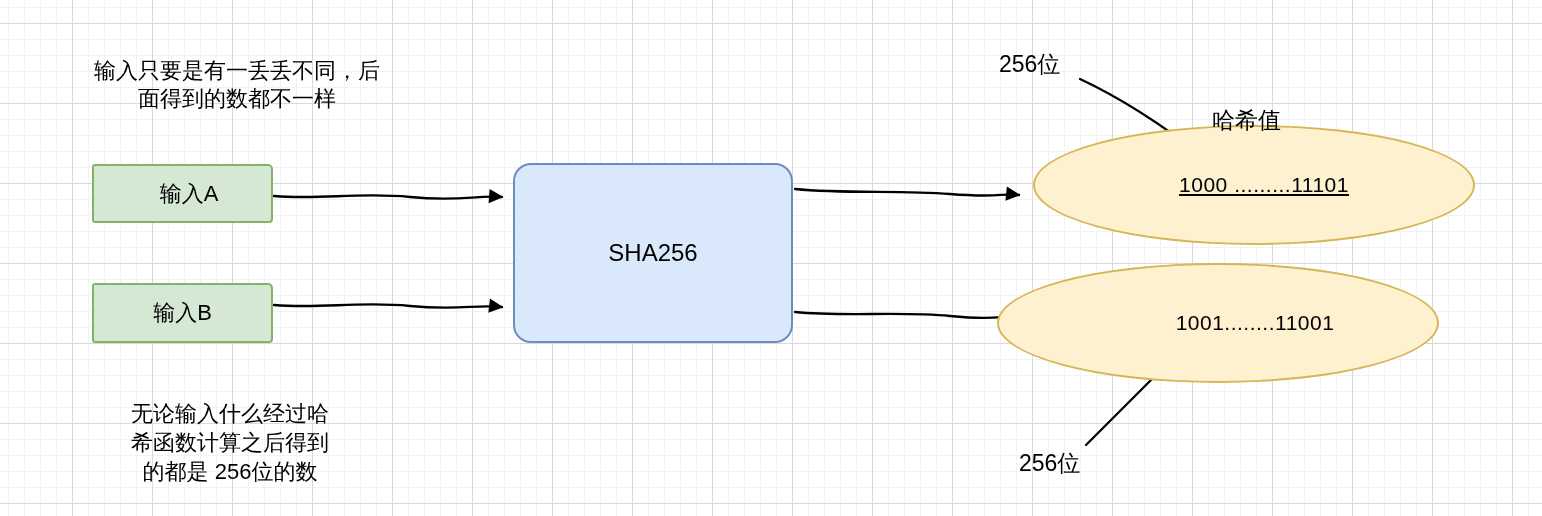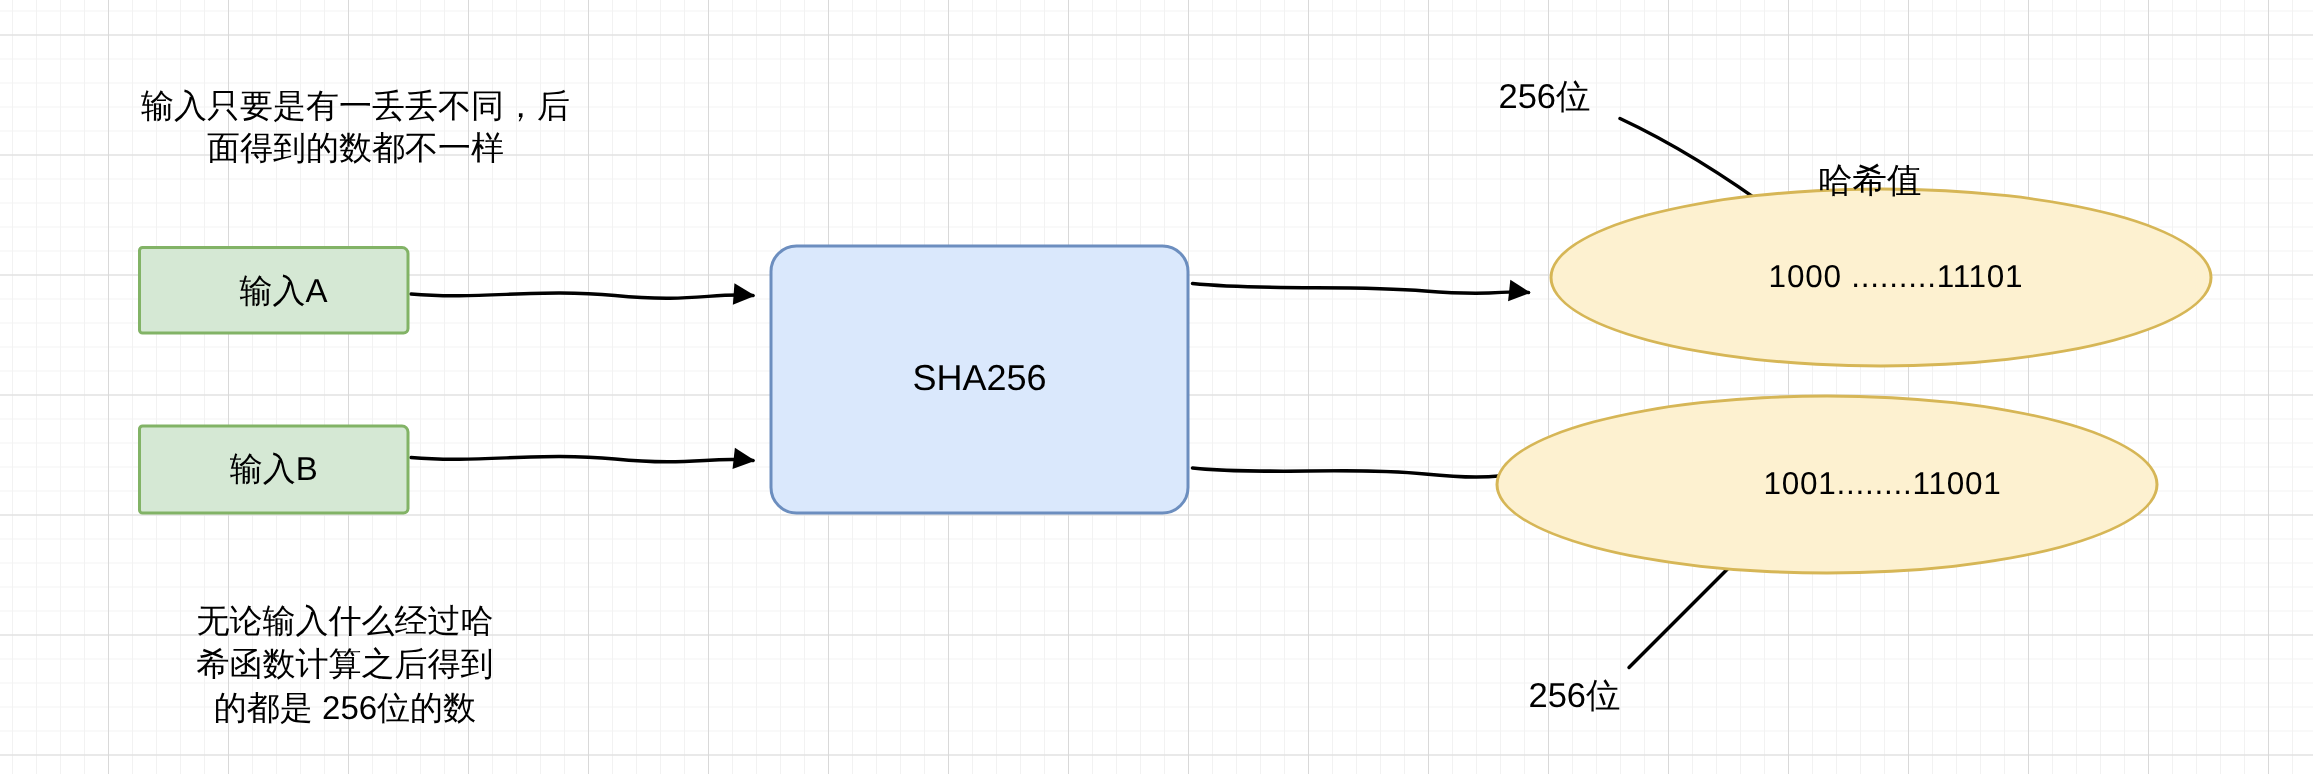--- a/index.html
+++ b/index.html
@@ -79,21 +79,21 @@
     width: 442px;
     height: 120px;
     background: var(--hashval-fill, #fdf1d0);
     border: 2.5px solid var(--hashval-border, #d6b656);
     border-radius: 50%;
     font-size: 21px;
     letter-spacing: 0.5px;
   }
   #hash-ellipse-a { left: 1033px; top: 125px; }
   #hash-ellipse-b { left: 997px; top: 263px; }
-  #hash-ellipse-a .hash-text { transform: translateX(10px); }
+  #hash-ellipse-a .hash-text { transform: translateX(10px); text-decoration: underline; }
   #hash-ellipse-b .hash-text { transform: translateX(37px); }
   .float-label {
     position: absolute;
     font-size: 23px;
     white-space: nowrap;
   }
   #bits-label-top    { left: 999px;  top: 49px;  }
   #hash-value-title  { left: 1212px; top: 71px; margin-top: 34px;  }
   #bits-label-bottom { left: 1019px; top: 448px; }
 </style>

